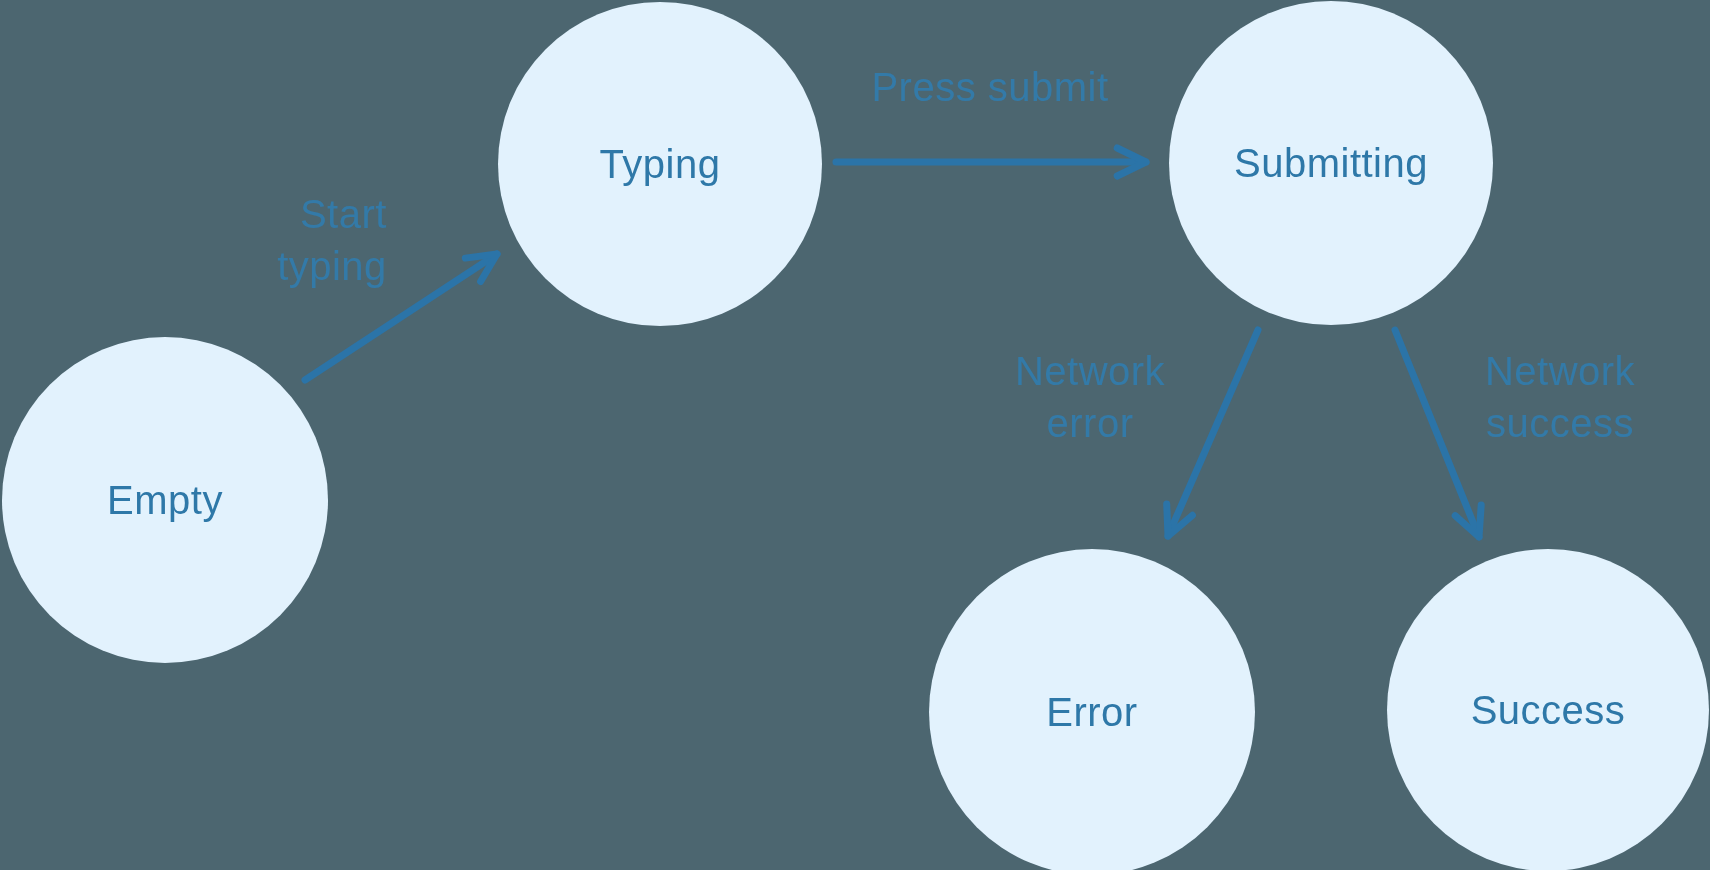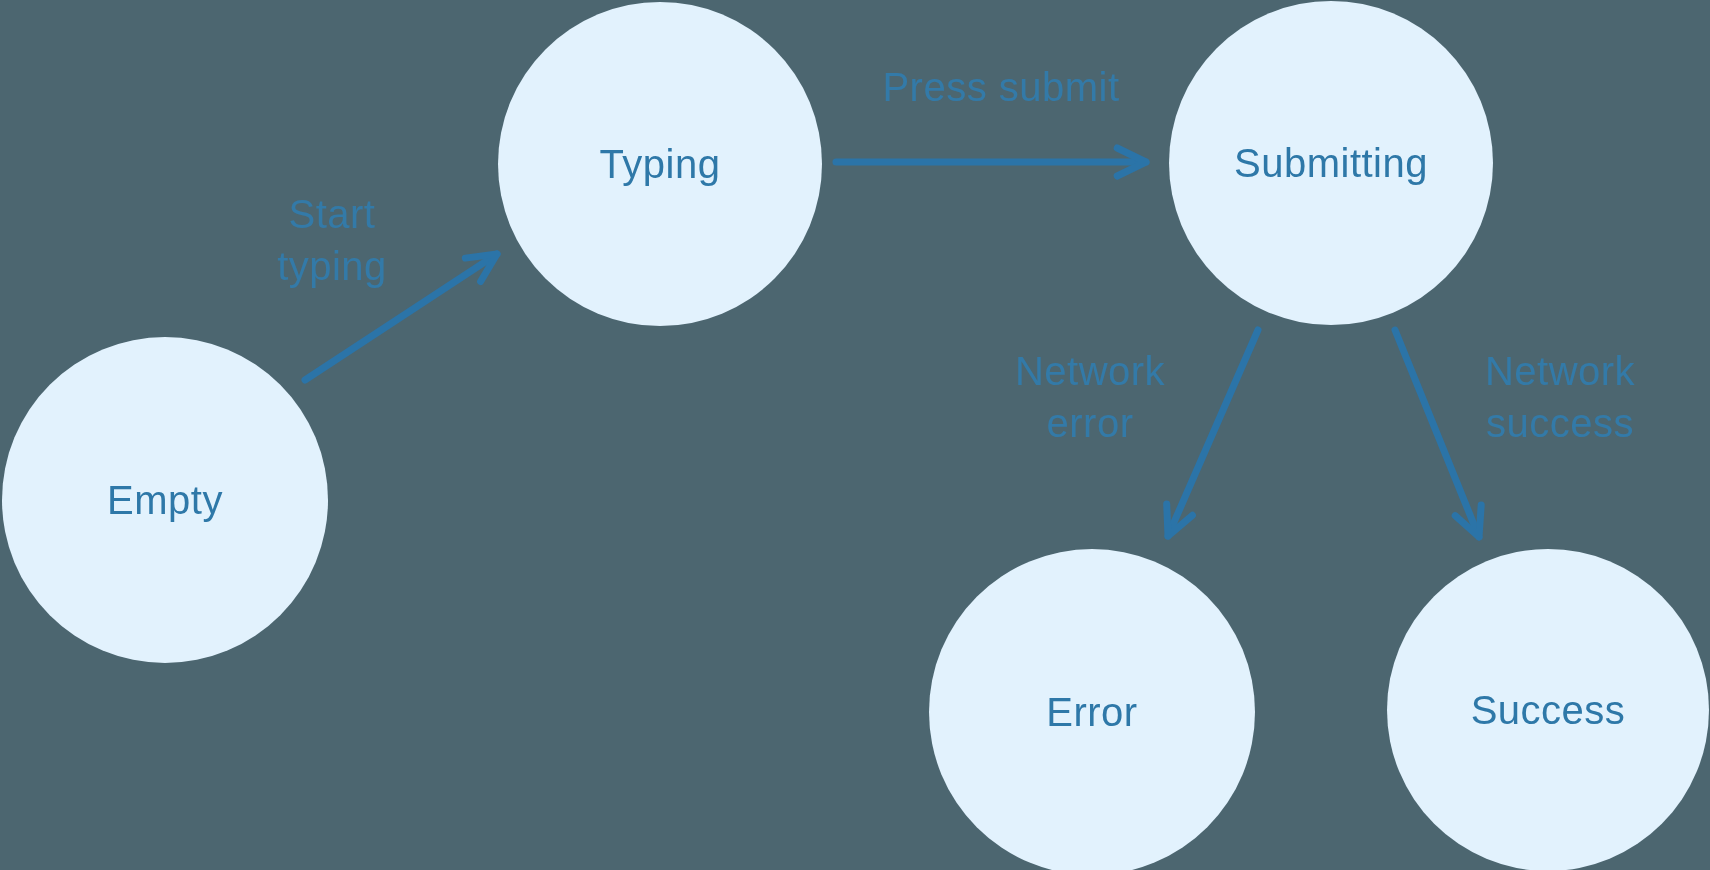--- a/index.html
+++ b/index.html
@@ -52,22 +52,22 @@
   .edge-label{
     position:absolute;
     transform:translate(-50%,-50%);
     color:var(--edge-label);
     font-size:40px;
     letter-spacing:0.5px;
     line-height:1.3;
     text-align:center;
     white-space:pre-line;
   }
-  .edge-label-start-typing{left:332px;top:240px;}
-  .edge-label-press-submit{left:990px;top:87px;margin-left:11px;}
+  .edge-label-start-typing{left:332px;top:240px;text-align:right;}
+  .edge-label-press-submit{left:990px;top:87px;}
   .edge-label-network-error{left:1090px;top:397px;}
   .edge-label-network-success{left:1560px;top:397px;}
 </style>
 </head>
 <body>
 
 <div class="canvas">
 
   <svg class="edges-svg" viewBox="0 0 1710 870">
     <g>

